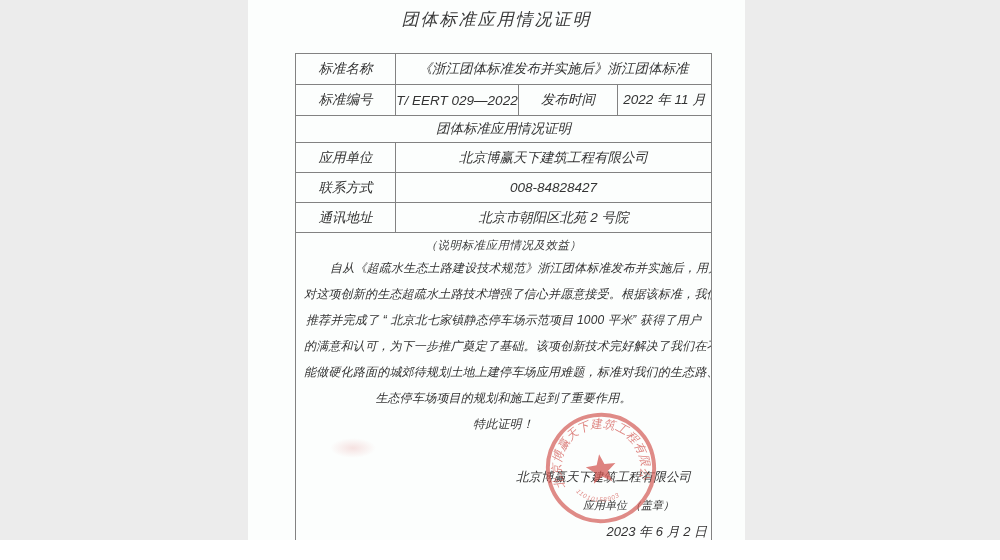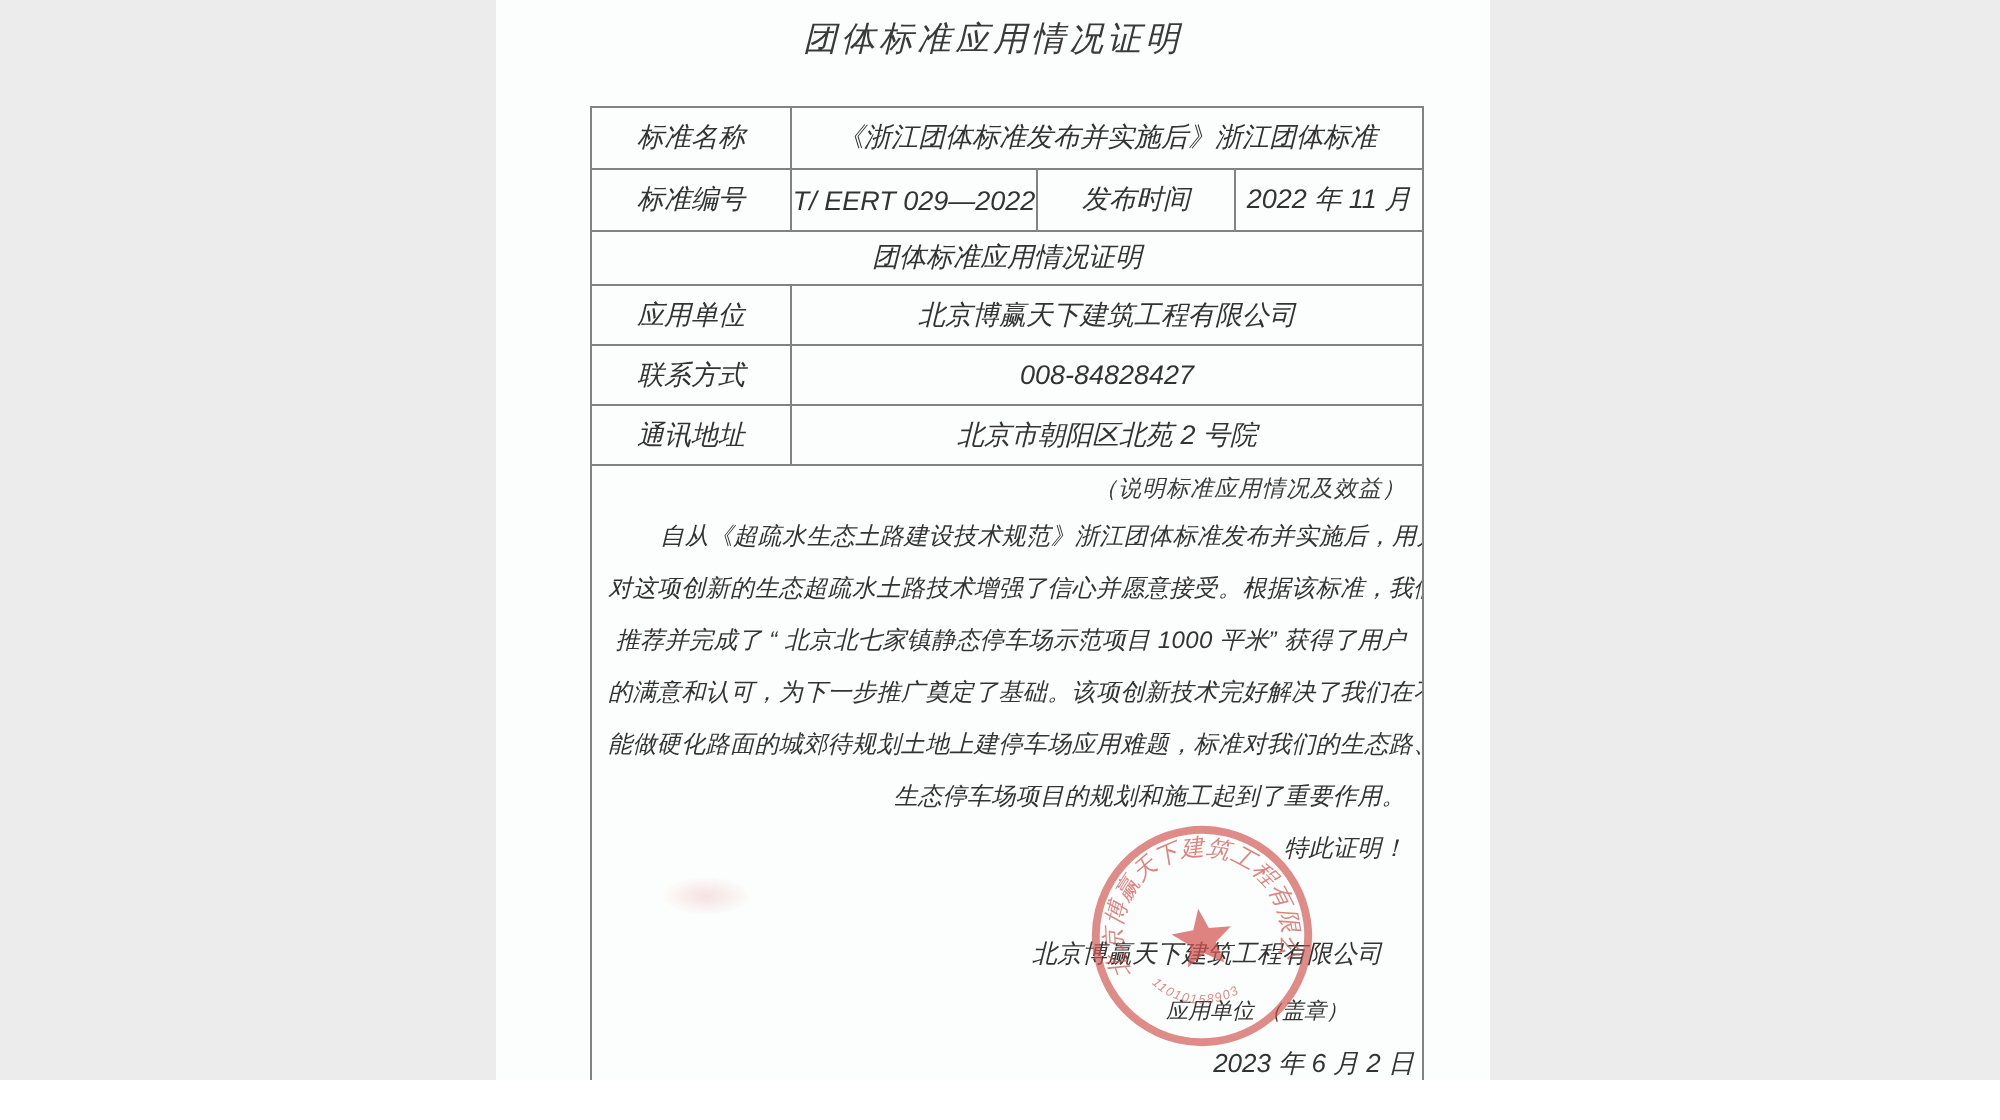--- a/index.html
+++ b/index.html
@@ -25,21 +25,21 @@
   }
   .doc-table td {
     border:1px solid #828282; font-size:13.5px;
     text-align:center; vertical-align:middle; overflow:hidden;margin-top:24px;
   }
   tr.r1 { height:31px; } tr.r2 { height:31px; } tr.r3 { height:27px; }
   tr.r4 { height:30px; } tr.r5 { height:30px; } tr.r6 { height:30px; }
   tr.rbig { height:310px; }
 
   td.statement-cell {
-    vertical-align:top; text-align:right;
+    vertical-align:top; text-align:center;
     padding:4px 8px; position:relative;
   }
   .note {
     font-family:"Liberation Serif", serif; font-size:11.5px;
     color:#3c3c3c; line-height:17px; letter-spacing:0.5px;
   }
   .pline {
     font-size:12px; line-height:26px; color:#333;
     white-space:nowrap; letter-spacing:0.2px;
   }

